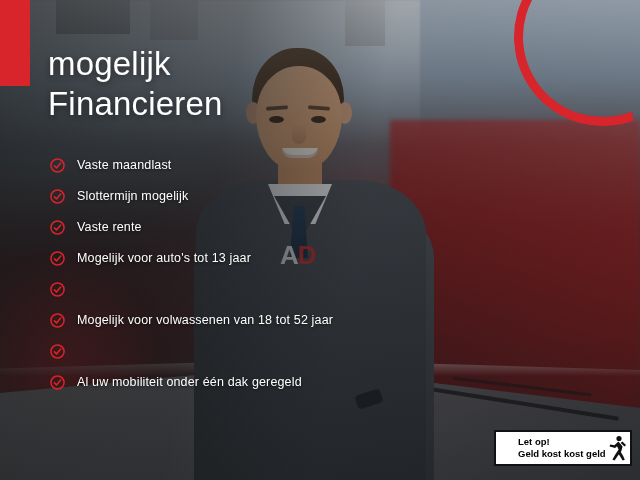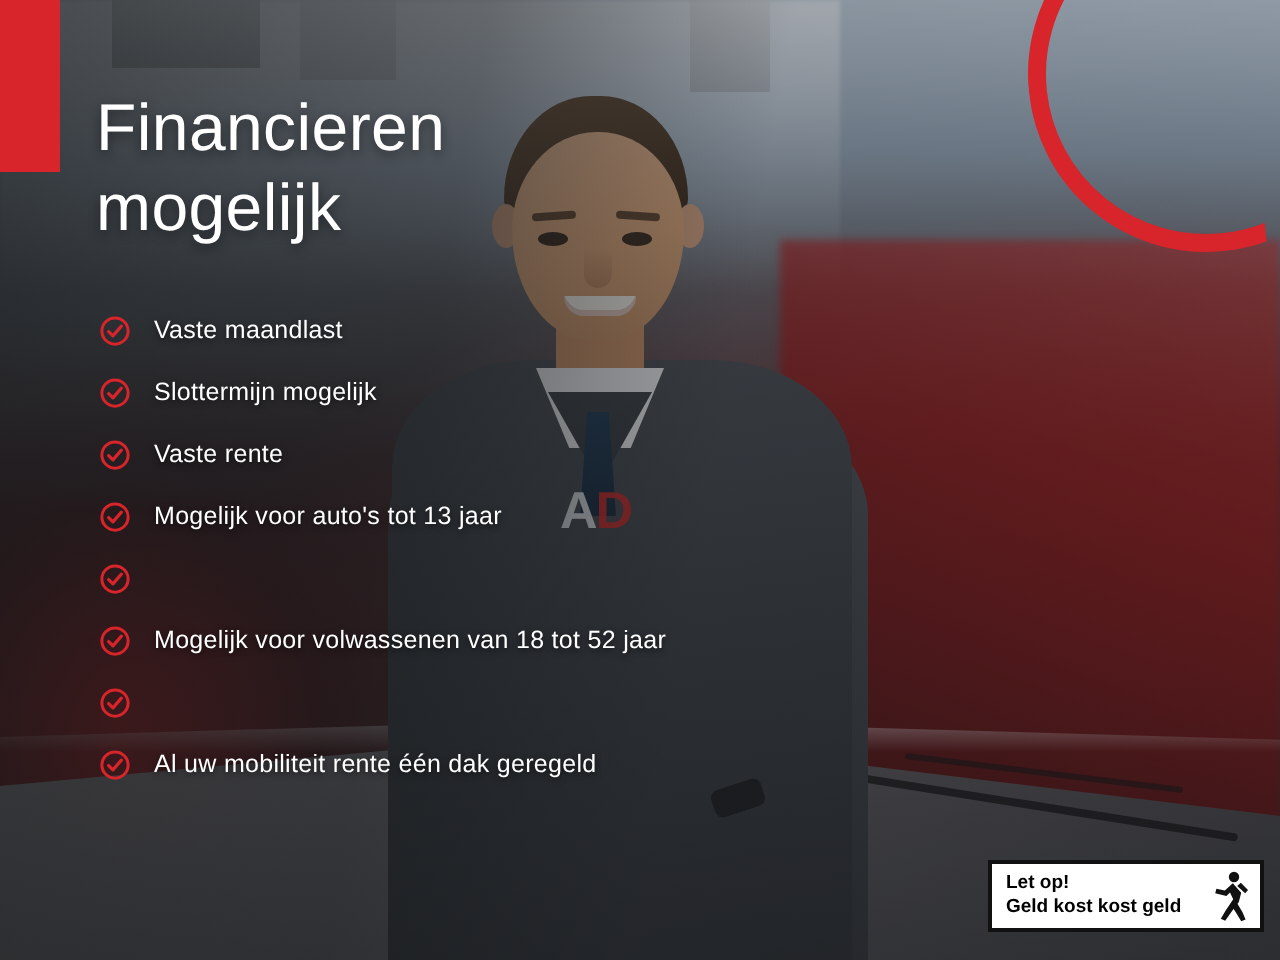--- a/index.html
+++ b/index.html
@@ -287,21 +287,21 @@
   
   .warn {
     position: absolute;
     right: 8px; bottom: 14px;
     width: 138px;
     height: 36px;
     background: #ffffff;
     border: 2px solid #111;
     display: flex;
     align-items: center;
-    padding: 0 4px 0 7px;
+    padding: 0 4px 0 22px;
     box-sizing: border-box;
   }
   .warn-text {
     font-size: 9.5px;
     font-weight: bold;
     line-height: 1.25;
     color: #000;
     flex: 1 1 auto;
   }
   .warn-text span { display: block; white-space: nowrap; }
@@ -350,22 +350,22 @@
     <div class="p-mouth"></div>
     <div class="p-watch"></div>
   </div>
 
   <div class="scrim"></div>
 
   <div class="red-block"></div>
   <div class="red-arc"></div>
 
   <div class="headline">
+    <span>mogelijk</span>
     <span>Financieren</span>
-    <span>mogelijk</span>
   </div>
 
   <div class="features">
 
     <div class="feature">
       <span class="check">
         <svg width="15" height="15" viewBox="0 0 16 16">
             <circle cx="8" cy="8" r="7" fill="none" stroke="#d8242b" stroke-width="1.6"></circle>
             <path d="M4.6 8.3 L6.9 10.6 L11.4 5.4" fill="none" stroke="#d8242b" stroke-width="1.7" stroke-linecap="round" stroke-linejoin="round"></path>
           </svg>
@@ -431,21 +431,21 @@
       </span>
     </div>
 
     <div class="feature">
       <span class="check">
         <svg width="15" height="15" viewBox="0 0 16 16">
             <circle cx="8" cy="8" r="7" fill="none" stroke="#d8242b" stroke-width="1.6"></circle>
             <path d="M4.6 8.3 L6.9 10.6 L11.4 5.4" fill="none" stroke="#d8242b" stroke-width="1.7" stroke-linecap="round" stroke-linejoin="round"></path>
           </svg>
       </span>
-      <span class="feature-label">Al uw mobiliteit rente één dak geregeld</span>
+      <span class="feature-label">Al uw mobiliteit onder één dak geregeld</span>
     </div>
 
   </div>
 
   <div class="warn">
     <div class="warn-text">
       <span>Let op!</span>
       <span>Geld kost kost geld</span>
     </div>
     <span class="warn-icon">

